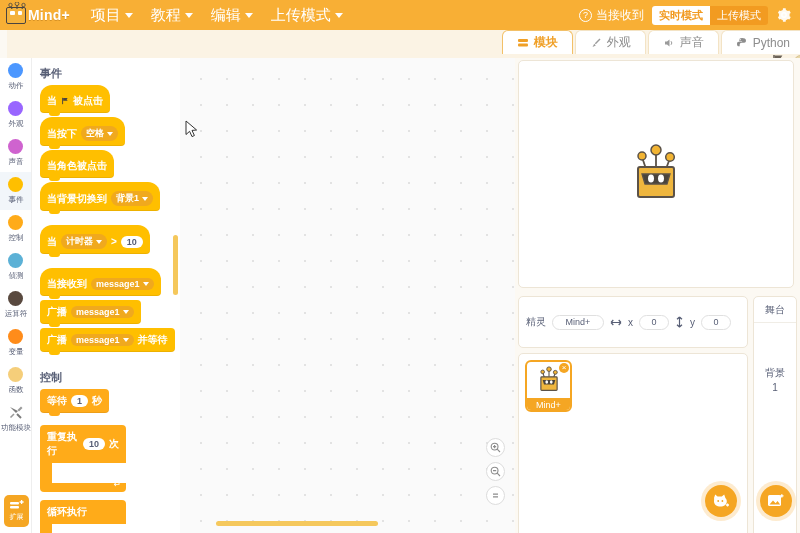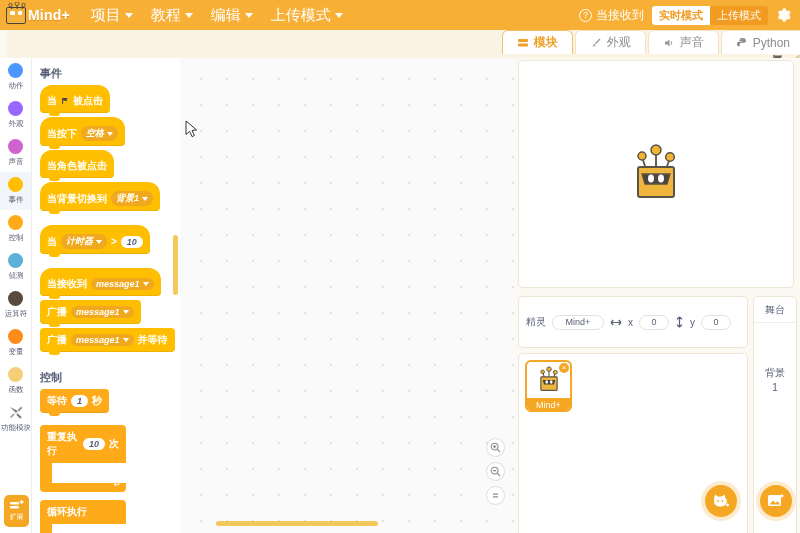--- a/index.html
+++ b/index.html
@@ -125,21 +125,21 @@
     box-shadow: inset 0 -1px 0 rgba(0,0,0,.07);
   }
   .blk.hat { border-radius: 12px 12px 4px 4px; padding-top: 9px; }
   .blk.ctrl { background: #FFAB19; }
   .blk .notch {
     position: absolute; left: 9px; bottom: -3px; width: 11px; height: 4px;
     background: inherit; border-radius: 0 0 3px 3px;
   }
   .pill {
     background: #F0A91E; border-radius: 8px; padding: 1px 5px; font-size: 9px;
-    display: inline-flex; align-items: center; gap: 3px; color: #fff; font-style: italic;
+    display: inline-flex; align-items: center; gap: 3px; color: #fff;
   }
   .pill.white { background: #fff; color: #575E75; border-radius: 9px; padding: 1px 6px; font-weight: bold; }
   .pill .dncaret { width: 0; height: 0; border-left: 3px solid transparent; border-right: 3px solid transparent; border-top: 4px solid #fff; }
   .flagmini { width: 8px; height: 8px; }
   .c-block { position: relative; margin: 0 0 6px 8px; width: 86px; }
   .c-top {
     background: #FFAB19; color: #fff; font-size: 10px; font-weight: bold;
     border-radius: 4px 4px 0 0; padding: 5px 7px; display: flex; align-items: center; gap: 4px;
   }
   .c-arm { width: 12px; height: 20px; background: #FFAB19; }

